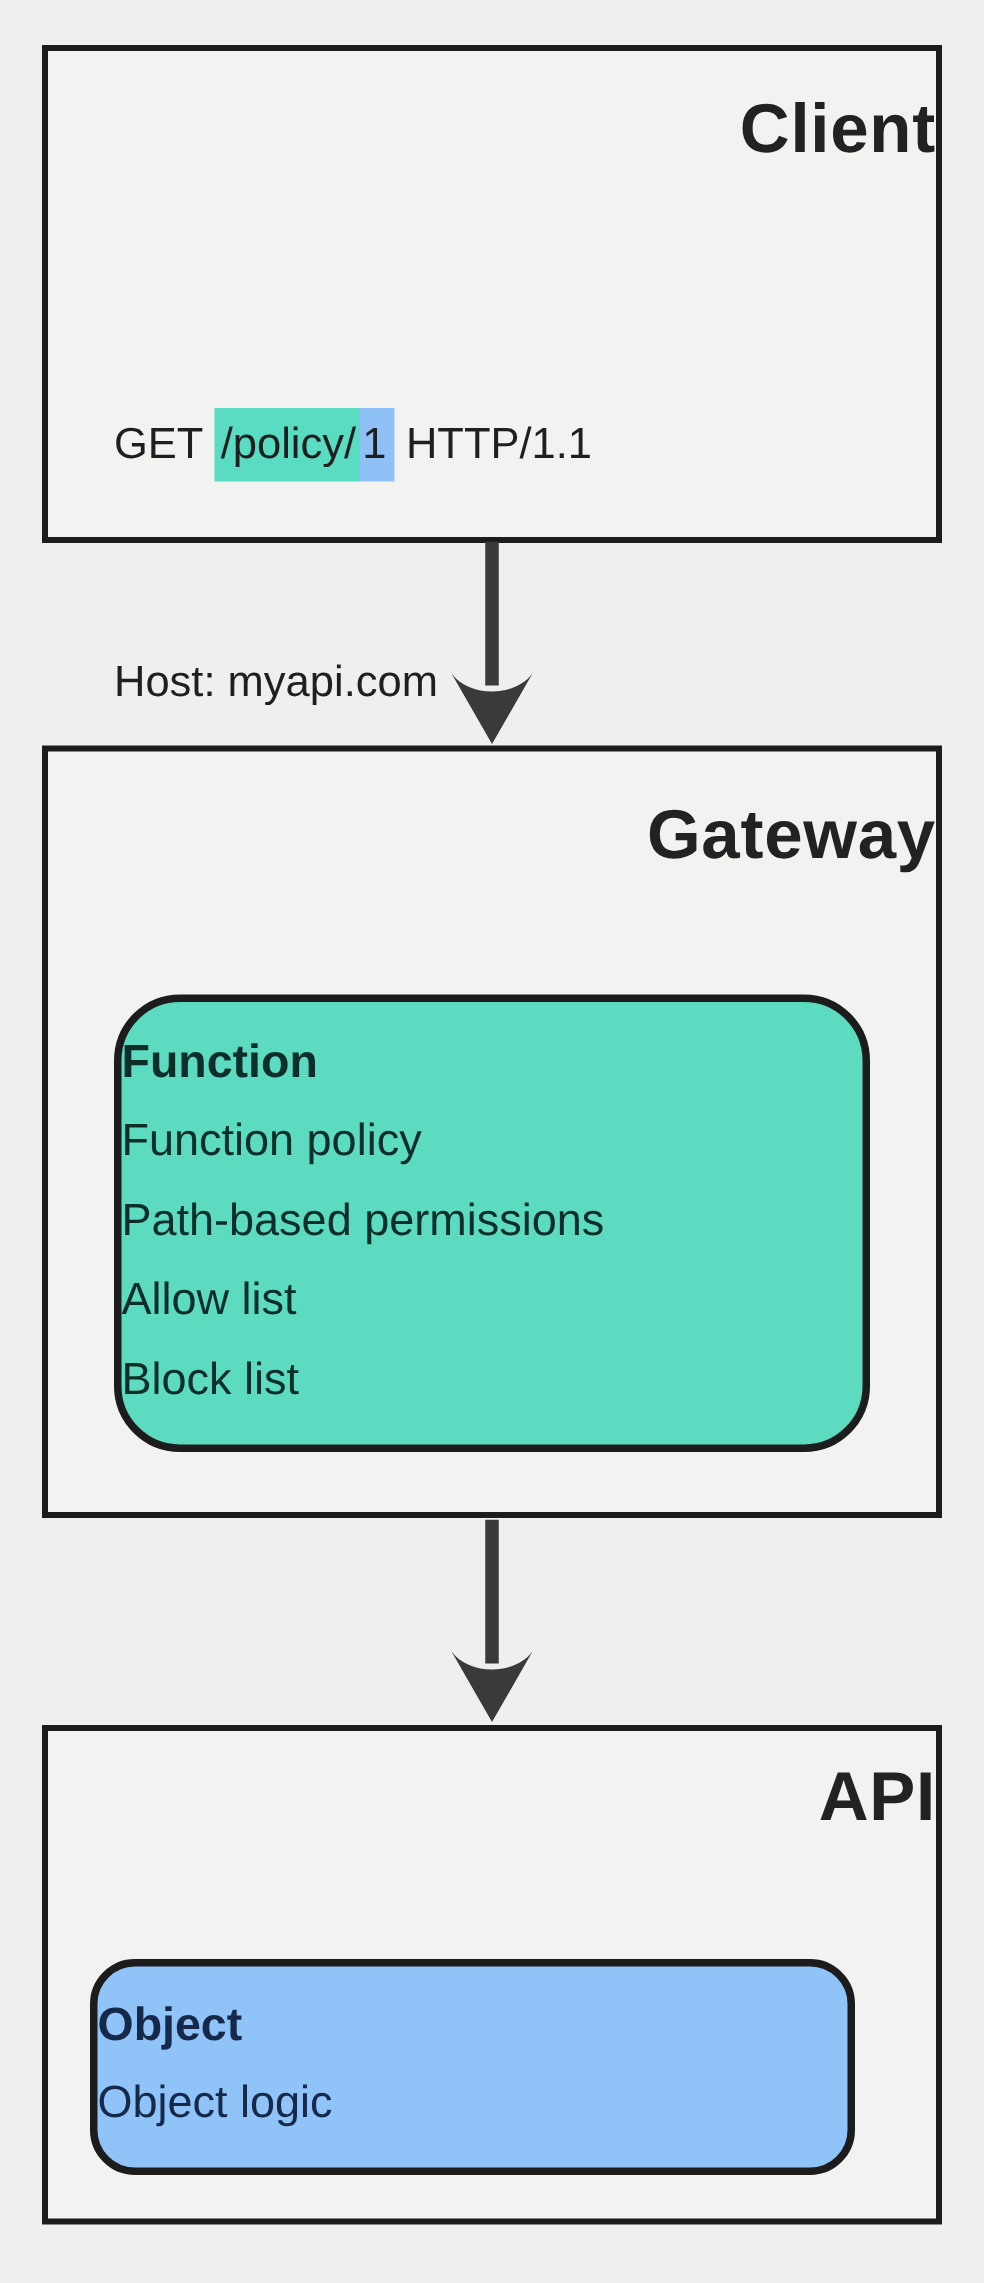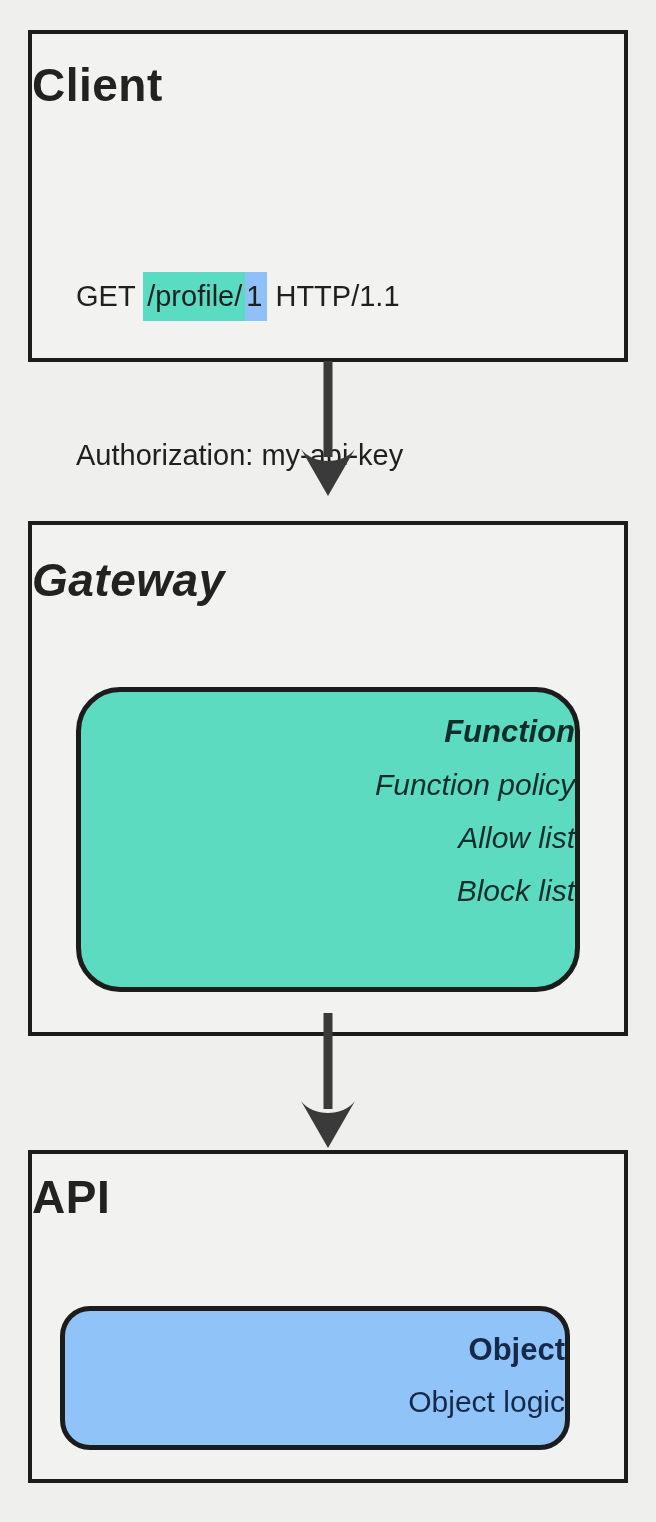--- a/index.html
+++ b/index.html
@@ -18,21 +18,21 @@
   .node {
     position: absolute;
     left: 28px;
     width: 592px;               
     background: #f2f2f1;
     border: 4px solid #1c1c1c;
     box-sizing: content-box;
   }
   .node-title {
     margin: 0;
-    text-align: left;
+    text-align: right;
     font-size: 46px;
     font-weight: bold;
     color: #222222;
     letter-spacing: 0.5px;
   }
   
   .client-node { top: 30px; height: 324px; }
   .client-node .node-title { padding-top: 24px; }
   .request-block {
     margin: 52px 0 0 44px;
@@ -52,27 +52,27 @@
   
   .flow-arrow {
     position: absolute;
     left: 298px;
     width: 60px;
     height: 136px;
   }
   .arrow-1 { top: 361px; }
   .arrow-2 { top: 1013px; }
   
-  .gateway-node { top: 521px; height: 507px; font-style: italic; }
+  .gateway-node { top: 497px; height: 507px; }
   .gateway-node .node-title { padding-top: 28px; }
   .inner-box {
     position: absolute;
     box-sizing: border-box;
     border: 5px solid #1c1c1c;
-    text-align: right;
+    text-align: left;
   }
   .function-box {
     left: 44px;
     top: 162px;
     width: 504px;
     height: 305px;
     border-radius: 44px;
     background: #5cdbc1;
     color: #0e2e29;
     padding-top: 13px;
@@ -100,35 +100,37 @@
   }
 </style>
 </head>
 <body>
 
 <div class="canvas">
 
   <section class="node client-node">
     <h2 class="node-title">Client</h2>
     <div class="request-block">
-      <div class="request-line"><span>GET </span><span class="hl-teal">/profile/</span><span class="hl-blue">1</span><span> HTTP/1.1</span></div>
+      <div class="request-line"><span>GET </span><span class="hl-teal">/policy/</span><span class="hl-blue">1</span><span> HTTP/1.1</span></div>
+      <div class="request-line">Host: myapi.com</div>
       <div class="request-line">Authorization: my-api-key</div>
     </div>
   </section>
 
   <svg class="flow-arrow arrow-1" viewBox="0 0 60 136">
     <line x1="30" y1="0" x2="30" y2="96" stroke="#3a3a3a" stroke-width="9"></line>
     <path d="M3 88 C 15 104, 45 104, 57 88 L 30 135 Z" fill="#3a3a3a"></path>
   </svg>
 
   <section class="node gateway-node">
     <h2 class="node-title">Gateway</h2>
     <div class="inner-box function-box">
       <div class="inner-box-title">Function</div>
       <div class="inner-box-item">Function policy</div>
+      <div class="inner-box-item">Path-based permissions</div>
       <div class="inner-box-item">Allow list</div>
       <div class="inner-box-item">Block list</div>
     </div>
   </section>
 
   <svg class="flow-arrow arrow-2" viewBox="0 0 60 136">
     <line x1="30" y1="0" x2="30" y2="96" stroke="#3a3a3a" stroke-width="9"></line>
     <path d="M3 88 C 15 104, 45 104, 57 88 L 30 135 Z" fill="#3a3a3a"></path>
   </svg>
 

